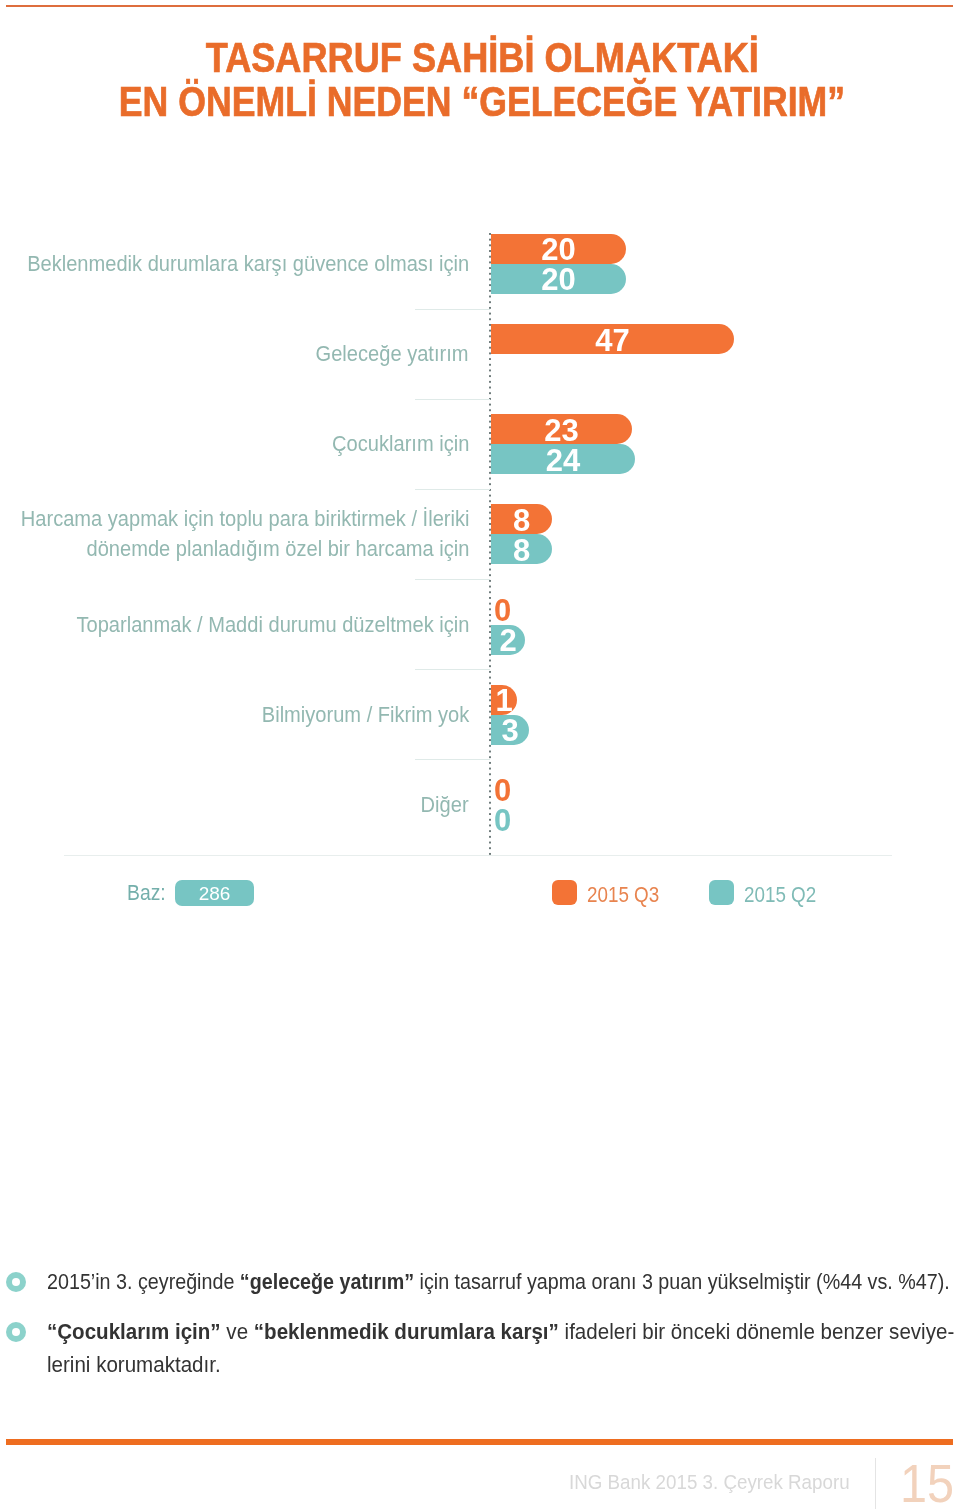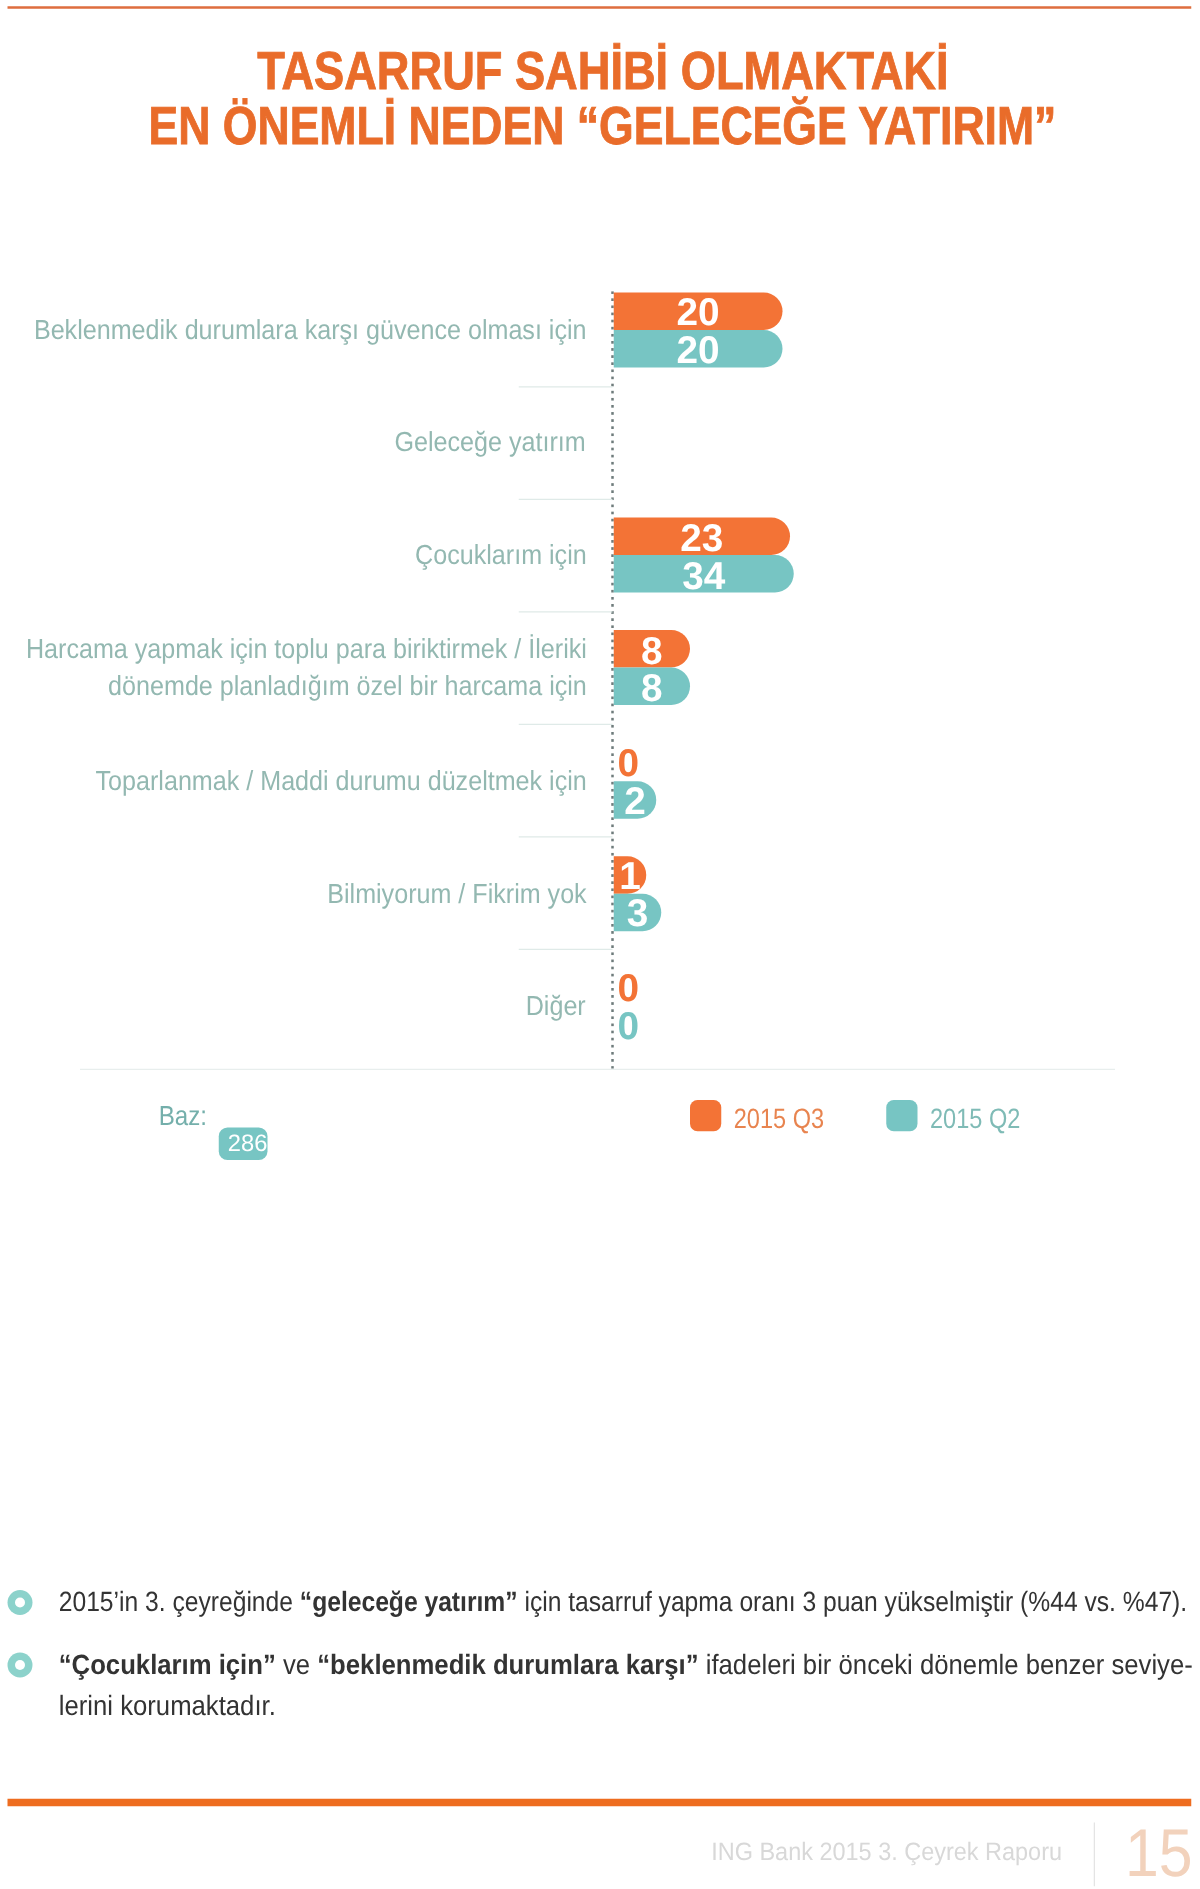--- a/index.html
+++ b/index.html
@@ -32,22 +32,22 @@
            align-items:center;justify-content:center;color:#fff;
            font-weight:bold;font-size:31px;line-height:30px;}
   .zero-val{position:absolute;left:494px;height:30px;display:flex;align-items:center;
             font-weight:bold;font-size:31px;line-height:30px;padding-top:2px;box-sizing:border-box;}
   .sep{position:absolute;left:415px;width:75px;height:1px;background:#DFEAE8;}
   .hrule{position:absolute;left:64px;top:855px;width:828px;height:1px;background:#E8EEED;}
 
   
   .baz{position:absolute;left:127px;top:880px;color:#74AFAB;font-size:22px;line-height:26px;
         transform:scaleX(0.878);transform-origin:left top;}
-  .baz-badge{position:absolute;left:175px;top:880px;width:39px;height:26px;border-radius:7px;
-             background:#77C5C3;color:#fff;font-size:19px;text-align:right;line-height:27px;margin-top:22px;}
+  .baz-badge{position:absolute;left:175px;top:880px;width:79px;height:26px;border-radius:7px;
+             background:#77C5C3;color:#fff;font-size:19px;text-align:center;line-height:27px;}
   .legend-item{position:absolute;top:880px;height:26px;}
   .legend-sw{position:absolute;left:0;top:0;width:25px;height:25px;border-radius:6px;}
   .legend-tx{position:absolute;left:35px;top:1.5px;font-size:22.4px;line-height:25px;white-space:nowrap;
              transform:scaleX(0.841);transform-origin:left top;}
 
   
   .note{position:absolute;left:47px;color:#333333;font-size:22.3px;line-height:33px;}
   .note div{white-space:nowrap;display:inline-block;transform-origin:left center;}
   .note b{font-weight:bold;}
   .bullet{position:absolute;left:6px;width:20px;height:20px;border-radius:50%;background:#8CD2CB;}
@@ -78,27 +78,30 @@
     <div class="hrule"></div>
   <div class="cat-label" style="top: 248.8px;"><div>Beklenmedik durumlara karşı güvence olması için</div></div>
       <div class="bar" style="top: 233.8px; width: 135px; background: rgb(243, 115, 54);">
         <span class="bar-val">20</span>
       </div>
       <div class="bar" style="top: 263.8px; width: 135px; background: rgb(119, 197, 195);">
         <span class="bar-val">20</span>
       </div>
       <div class="sep" style="top: 309.4px;"></div>
       <div class="cat-label" style="top: 339px;"><div>Geleceğe yatırım</div></div>
+      <div class="bar" style="top: 324px; width: 243px; background: rgb(243, 115, 54);">
+        <span class="bar-val">47</span>
+      </div>
       <div class="sep" style="top: 399.4px;"></div>
       <div class="cat-label" style="top: 429.2px;"><div>Çocuklarım için</div></div>
       <div class="bar" style="top: 414.2px; width: 141px; background: rgb(243, 115, 54);">
         <span class="bar-val">23</span>
       </div>
       <div class="bar" style="top: 444.2px; width: 144px; background: rgb(119, 197, 195);">
-        <span class="bar-val">34</span>
+        <span class="bar-val">24</span>
       </div>
       <div class="sep" style="top: 489.4px;"></div>
       <div class="cat-label" style="top: 504.4px;"><div>Harcama yapmak için toplu para biriktirmek / İleriki</div><div>dönemde planladığım özel bir harcama için</div></div>
       <div class="bar" style="top: 504.4px; width: 61px; background: rgb(243, 115, 54);">
         <span class="bar-val">8</span>
       </div>
       <div class="bar" style="top: 534.4px; width: 61px; background: rgb(119, 197, 195);">
         <span class="bar-val">8</span>
       </div>
       <div class="sep" style="top: 579.4px;"></div>

